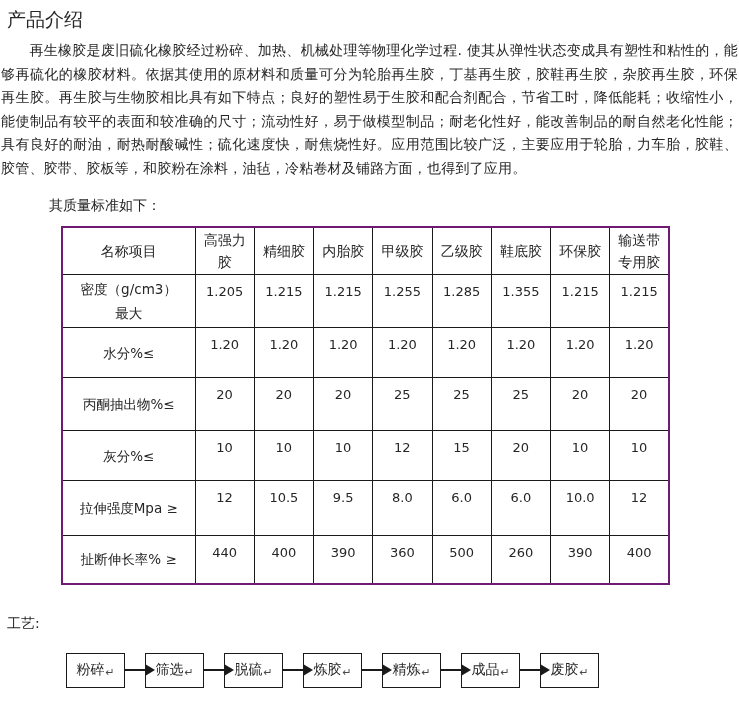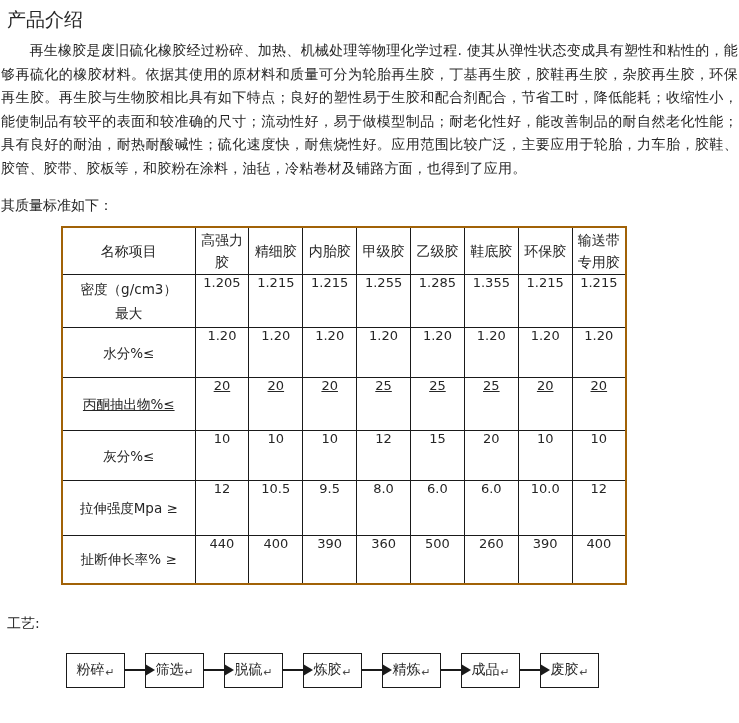--- a/index.html
+++ b/index.html
@@ -17,48 +17,48 @@
     margin: 0 0 0 7px; line-height: 17px;
   }
 
   .intro {
     margin: 11px 1px 14px 1px;
     line-height: 23.5px;
     text-align: justify;
     letter-spacing: 0.2px;
   }
 
-  .table-intro { margin: 12px 1px 0 1px; line-height: 23.5px; }
+  .table-intro { margin: 12px 1px 0 1px; line-height: 23.5px; padding-left: 48px; }
 
   table.std {
     border-collapse: collapse;
     table-layout: fixed;
     margin: 8px 0 0 61px;
-    width: 566px;
-    border: 2px solid #a16207;
+    width: 609px;
+    border: 2px solid #701a75;
   }
   table.std th, table.std td {
     border: 1px solid #1a1a1a;
     font-weight: normal;
     text-align: center;
     padding: 0;
     overflow: hidden;
   }
   table.std col.c0 { width: 133px; }
   table.std tr.hrow { height: 48px; }
   table.std tr.r0 { height: 53px; }
   table.std tr.r1 { height: 50px; }
   table.std tr.r2 { height: 56px; }
-  table.std tr.r3 { height: 53px; text-decoration: underline; }
+  table.std tr.r3 { height: 53px; }
   table.std tr.r4 { height: 50px; margin-left: 28px; }
   table.std tr.r5 { height: 55px; }
   table.std tr.r6 { height: 48px; }
   table.std th { vertical-align: middle; font-size: 14px; line-height: 22px; padding: 0 2px; }
   table.std td.rowlabel { vertical-align: middle; font-size: 13.5px; line-height: 24px; padding: 0 13px; }
-  table.std td.val { vertical-align: top; font-size: 13px; }
+  table.std td.val { vertical-align: top; padding-top: 9px; font-size: 13px; }
 
   .process-label { margin: 30px 1px 8px 7px; line-height: 17px; }
 
   .flow {
     margin: 21px 0 0 66px;
     display: flex;
     align-items: center;
   }
   .flow .box {
     width: 57px; height: 33px;

